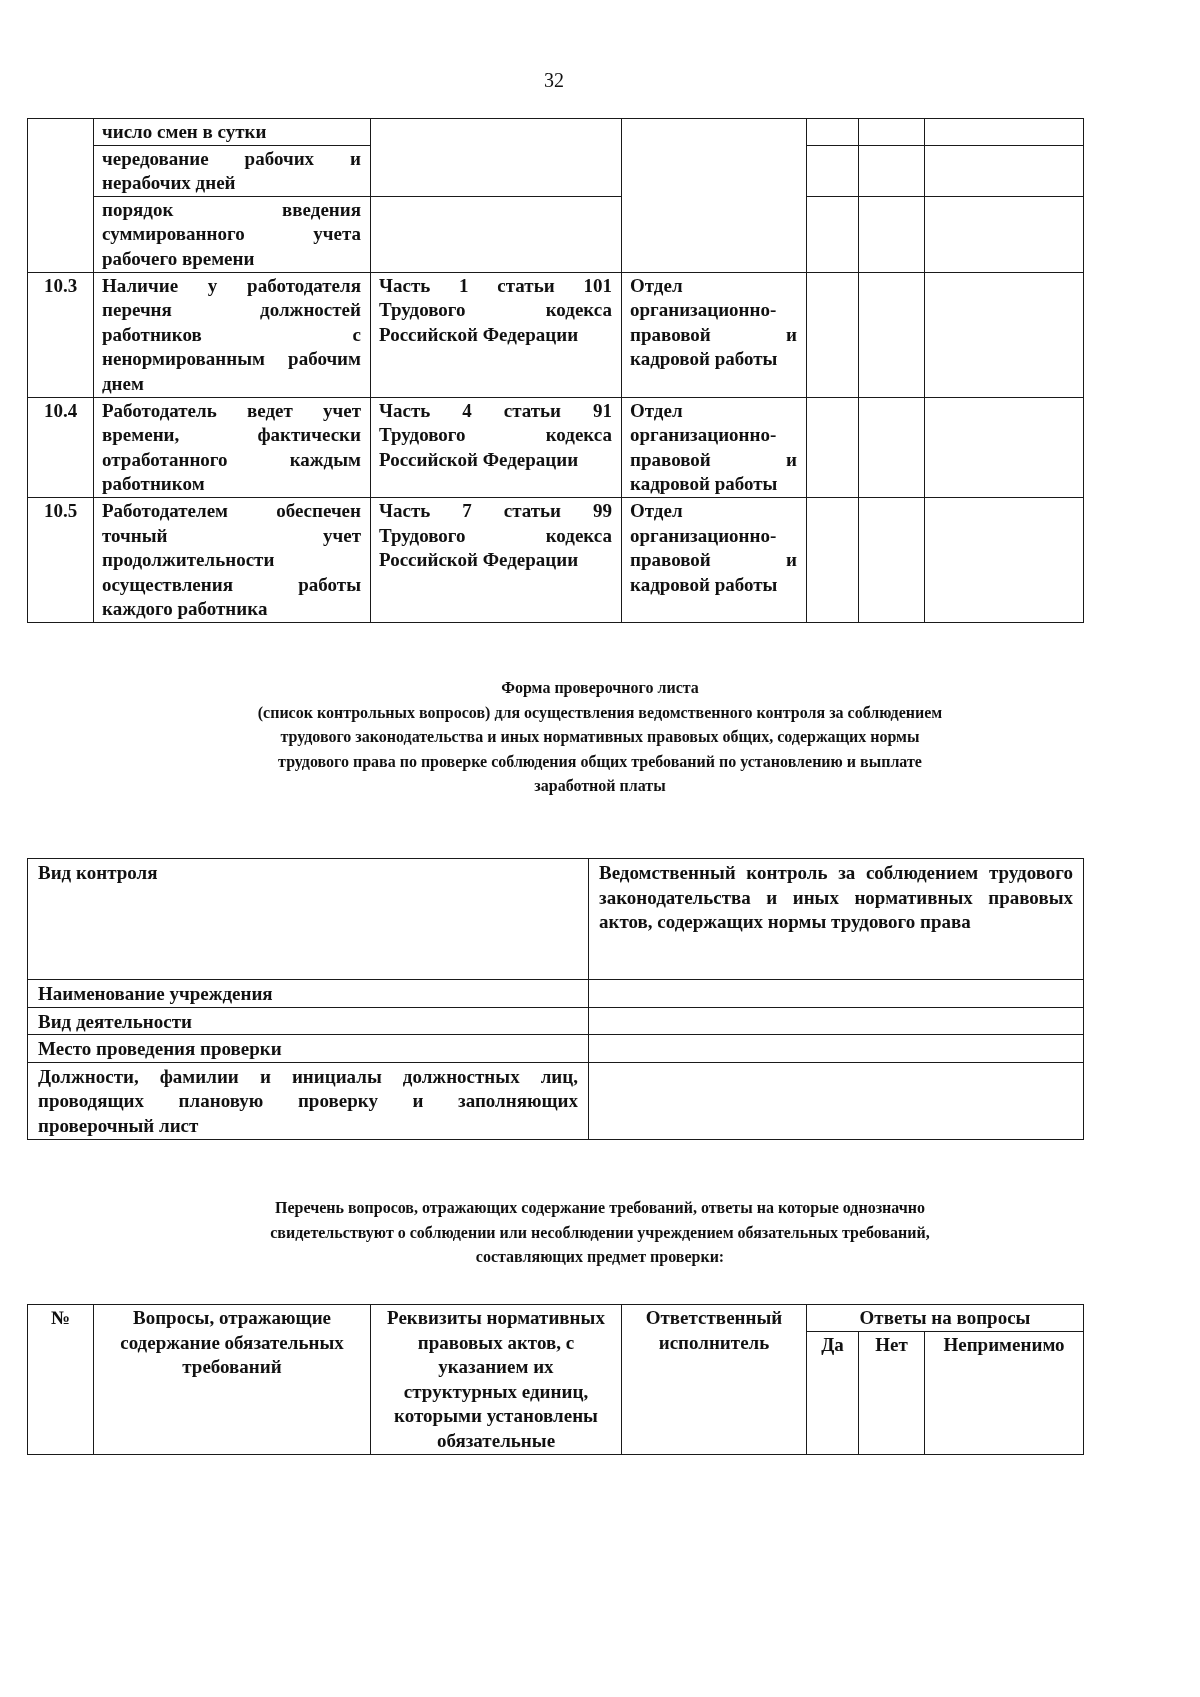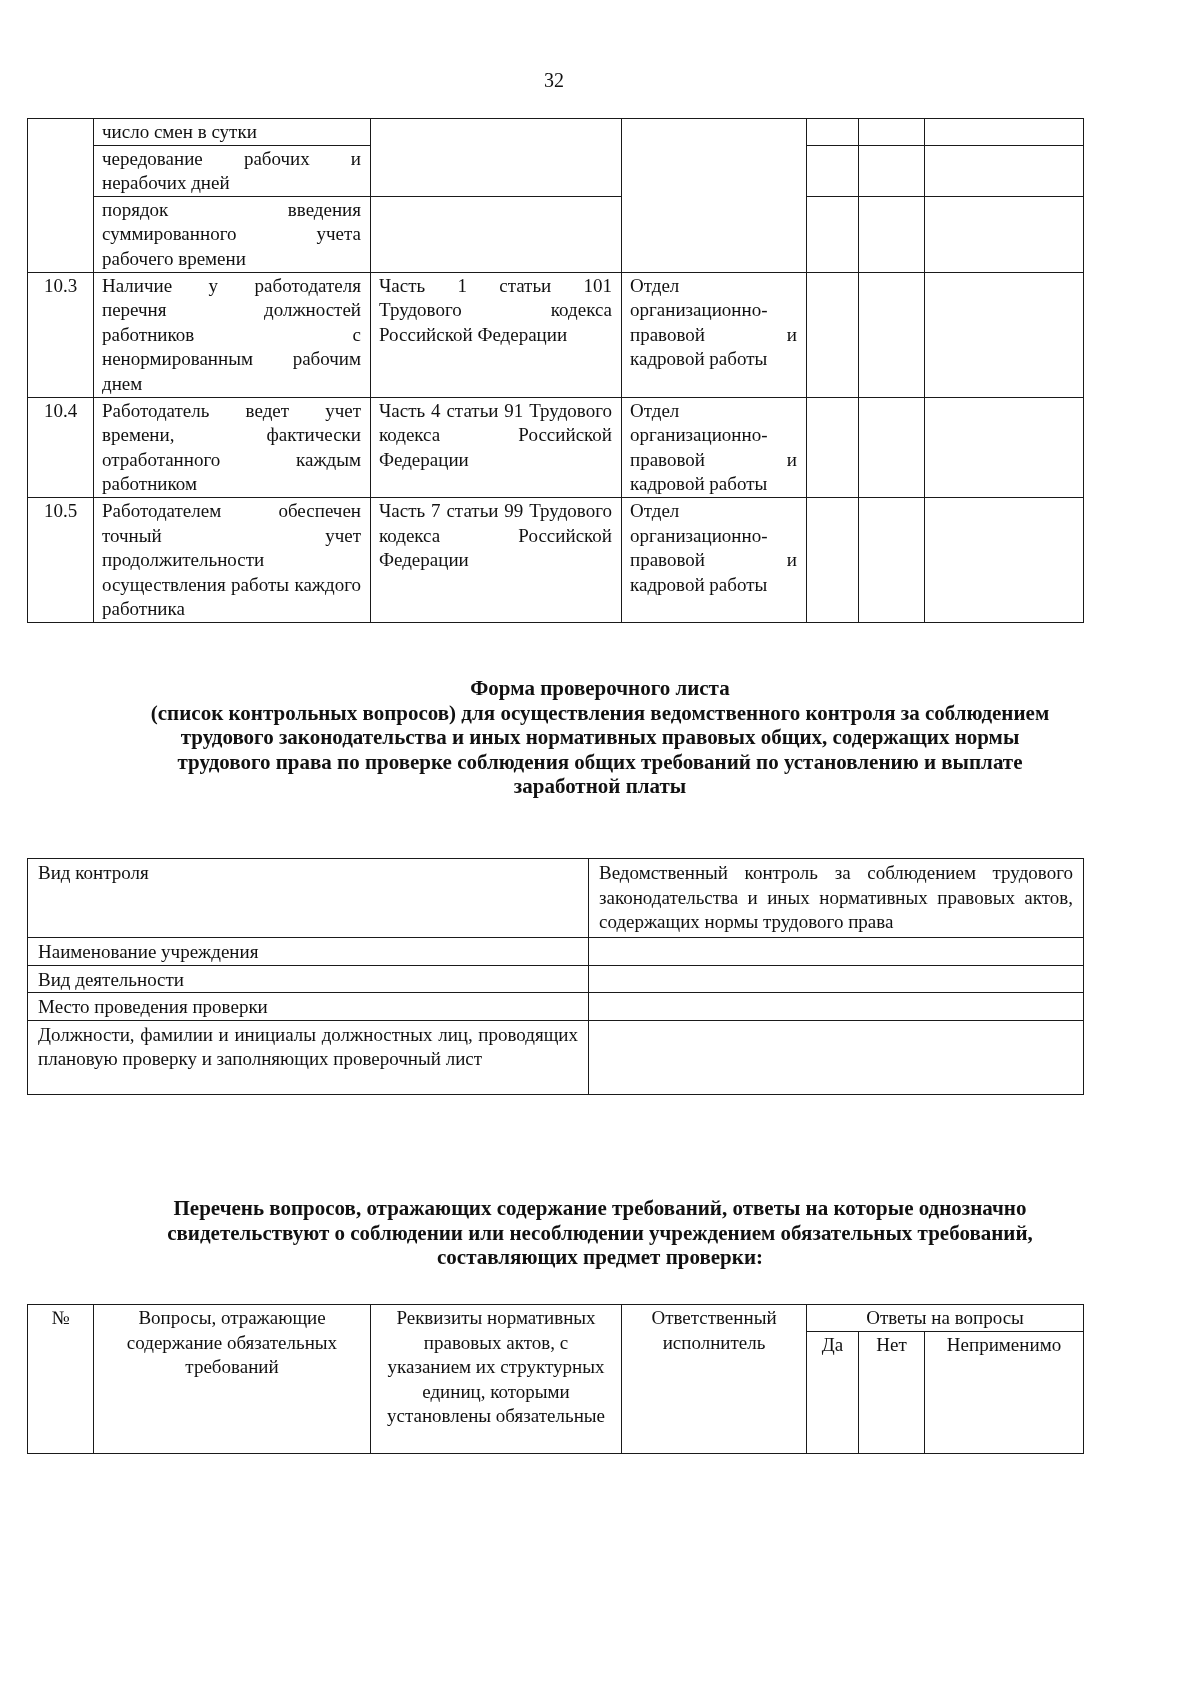--- a/index.html
+++ b/index.html
@@ -6,33 +6,33 @@
   body {
     width: 1200px; height: 1697px; position: relative; overflow: hidden;
     font-family: "Liberation Serif", "DejaVu Serif", serif;
     color: #111111; font-size: 19px; line-height: 24.6px;
   }
   .page-number {
     position: absolute; top: 68px; left: 0; width: 1108px; text-align: center;
     font-size: 20px;
   }
   table { border-collapse: collapse; position: absolute; table-layout: fixed; }
-  td, th { border: 1.6px solid #1a1a1a; vertical-align: top; padding: 0 9px 0 8px; font-weight: normal; margin-top: 24px; }
+  td, th { border: 1.6px solid #1a1a1a; vertical-align: top; padding: 0 9px 0 8px; font-weight: bold; margin-top: 24px; }
   .just { text-align: justify; text-align-last: justify; }
   .just-last-left { text-align: justify; }
   .num { text-align: center; padding: 0; }
 
   
   #t1 { left: 27px; top: 118px; width: 1056px; }
   #t1 td { padding-top: 1px; }
 
   
   .heading {
     position: absolute; left: 0; width: 1200px; text-align: center;
-    font-weight: bold; font-size: 21px; line-height: 24.5px;
+    font-weight: bold; font-size: 16px; line-height: 24.5px;
   }
   #h1 { top: 676px; }
   #h2 { top: 1196px; }
 
   
   #t2 { left: 27px; top: 858px; width: 1056px; }
   #t2 td { padding: 2px 10px 0 10px; }
 
   
   #t3 { left: 27px; top: 1304px; width: 1056px; }
@@ -117,21 +117,21 @@
   <div>трудового права по проверке соблюдения общих требований по установлению и выплате</div>
   <div>заработной платы</div>
 </div>
 
 <table id="t2">
   <colgroup>
       <col style="width:561px">
       <col style="width:495px">
     </colgroup>
   <tbody>
-      <tr style="height:79px">
+      <tr style="height:121px">
     <td>Вид контроля</td>
     <td class="just-last-left">Ведомственный контроль за соблюдением трудового законодательства и иных нормативных правовых актов, содержащих нормы трудового права</td>
   </tr>
   <tr style="height:26px">
     <td>Наименование учреждения</td>
     <td></td>
   </tr>
   <tr style="height:26px">
     <td>Вид деятельности</td>
     <td></td>

